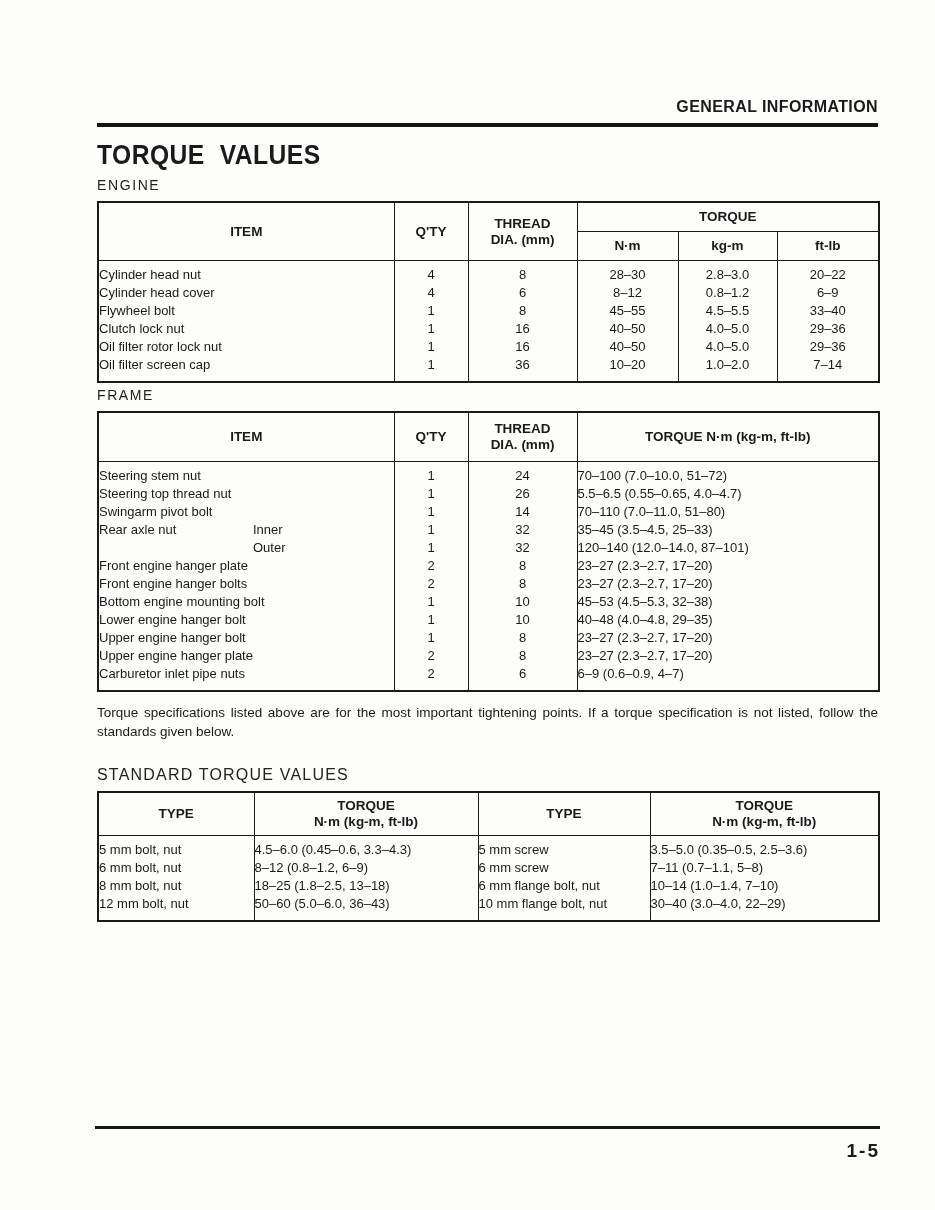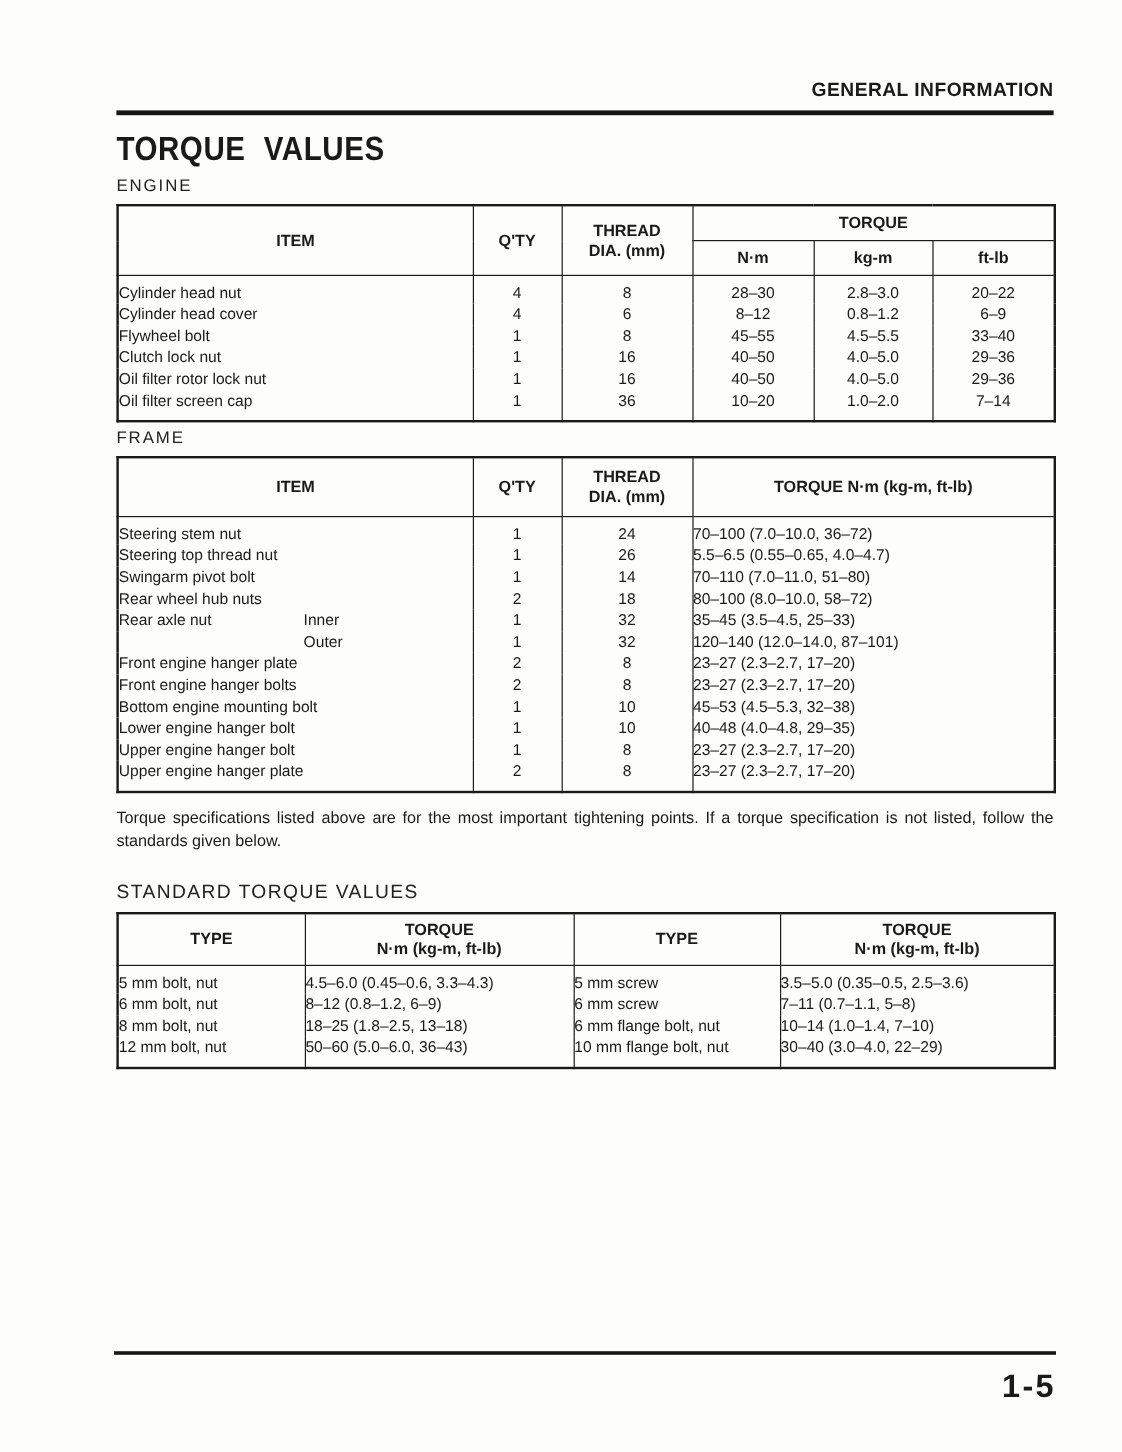--- a/index.html
+++ b/index.html
@@ -10,21 +10,21 @@
     background: #fdfdfc;
     font-family: "Liberation Sans", sans-serif;
     color: #1a1a1a;
     overflow: hidden;
     box-sizing: border-box;
   }
   .content { padding: 0 57px 0 97px; }
 
   
   .masthead {
-    padding-top: 66px;
+    padding-top: 97px;
     text-align: right;
     font-size: 16px;
     font-weight: bold;
     letter-spacing: 0.4px;
     line-height: 20px;
   }
   .masthead-rule { height: 4px; background: #161616; margin-top: 6px; }
 
   
   .doc-title { margin-top: 12px; height: 34px; }
@@ -102,21 +102,21 @@
     line-height: 19px;
     text-align: justify;
   }
 
   
   .footer { position: absolute; left: 95px; right: 55px; top: 1126px; }
   .footer-rule { height: 3px; background: #161616; }
   .page-num {
     margin-top: 11px;
     text-align: right;
-    font-size: 27px;
+    font-size: 19px;
     font-weight: bold;
     letter-spacing: 2px;
   }
 </style>
 </head>
 <body>
 
 <div class="page">
   <div class="content">
 
@@ -222,41 +222,35 @@
             <span>DIA. (mm)</span>
           </th>
           <th>TORQUE N·m (kg-m, ft-lb)</th>
         </tr>
       </thead>
       <tbody>
         <tr>
           <td class="cell-item"><span class="item-name">Steering stem nut</span><span></span></td>
           <td class="cell-center">1</td>
           <td class="cell-center">24</td>
-          <td class="cell-torque-wide">70–100 (7.0–10.0, 36–72)</td>
+          <td class="cell-torque-wide">70–100 (7.0–10.0, 51–72)</td>
         </tr>
         <tr>
           <td class="cell-item"><span class="item-name">Steering top thread nut</span><span></span></td>
           <td class="cell-center">1</td>
           <td class="cell-center">26</td>
           <td class="cell-torque-wide">5.5–6.5 (0.55–0.65, 4.0–4.7)</td>
         </tr>
         <tr>
           <td class="cell-item"><span class="item-name">Swingarm pivot bolt</span><span></span></td>
           <td class="cell-center">1</td>
           <td class="cell-center">14</td>
           <td class="cell-torque-wide">70–110 (7.0–11.0, 51–80)</td>
         </tr>
         <tr>
-          <td class="cell-item"><span class="item-name">Rear wheel hub nuts</span><span></span></td>
-          <td class="cell-center">2</td>
-          <td class="cell-center">18</td>
-          <td class="cell-torque-wide">80–100 (8.0–10.0, 58–72)</td>
-        </tr>
-        <tr>
           <td class="cell-item"><span class="item-name">Rear axle nut</span><span>Inner</span></td>
           <td class="cell-center">1</td>
           <td class="cell-center">32</td>
           <td class="cell-torque-wide">35–45 (3.5–4.5, 25–33)</td>
         </tr>
         <tr>
           <td class="cell-item"><span class="item-name"></span><span>Outer</span></td>
           <td class="cell-center">1</td>
           <td class="cell-center">32</td>
           <td class="cell-torque-wide">120–140 (12.0–14.0, 87–101)</td>
@@ -289,20 +283,26 @@
           <td class="cell-item"><span class="item-name">Upper engine hanger bolt</span><span></span></td>
           <td class="cell-center">1</td>
           <td class="cell-center">8</td>
           <td class="cell-torque-wide">23–27 (2.3–2.7, 17–20)</td>
         </tr>
         <tr>
           <td class="cell-item"><span class="item-name">Upper engine hanger plate</span><span></span></td>
           <td class="cell-center">2</td>
           <td class="cell-center">8</td>
           <td class="cell-torque-wide">23–27 (2.3–2.7, 17–20)</td>
+        </tr>
+        <tr>
+          <td class="cell-item"><span class="item-name">Carburetor inlet pipe nuts</span><span></span></td>
+          <td class="cell-center">2</td>
+          <td class="cell-center">6</td>
+          <td class="cell-torque-wide">6–9 (0.6–0.9, 4–7)</td>
         </tr>
       </tbody>
     </table>
 
     <div class="note">Torque specifications listed above are for the most important tightening points. If a torque specification is not listed, follow the standards given below.</div>
 
     <div class="section-label standard">STANDARD TORQUE VALUES</div>
 
     <table class="spec-table">
       <colgroup>

